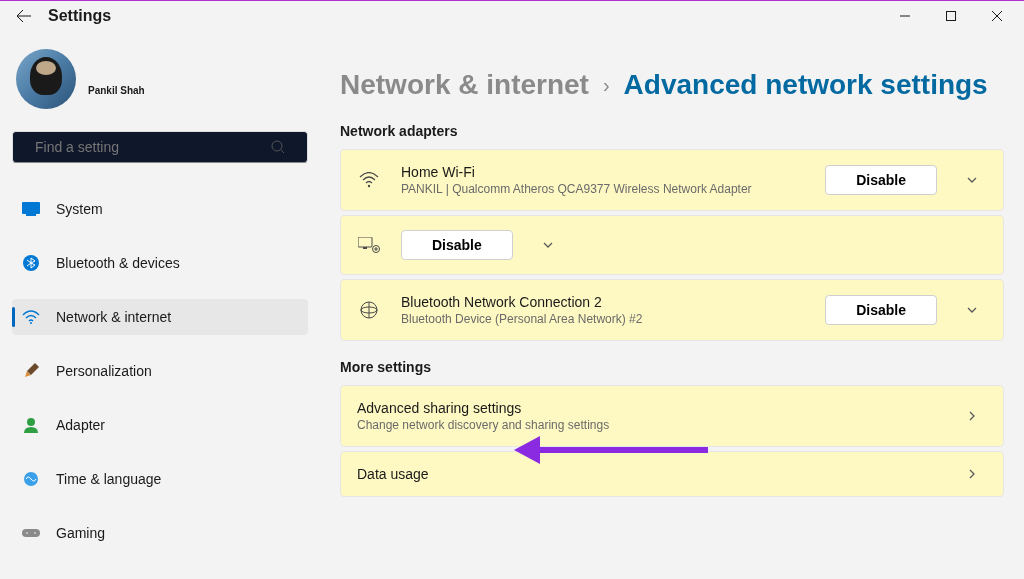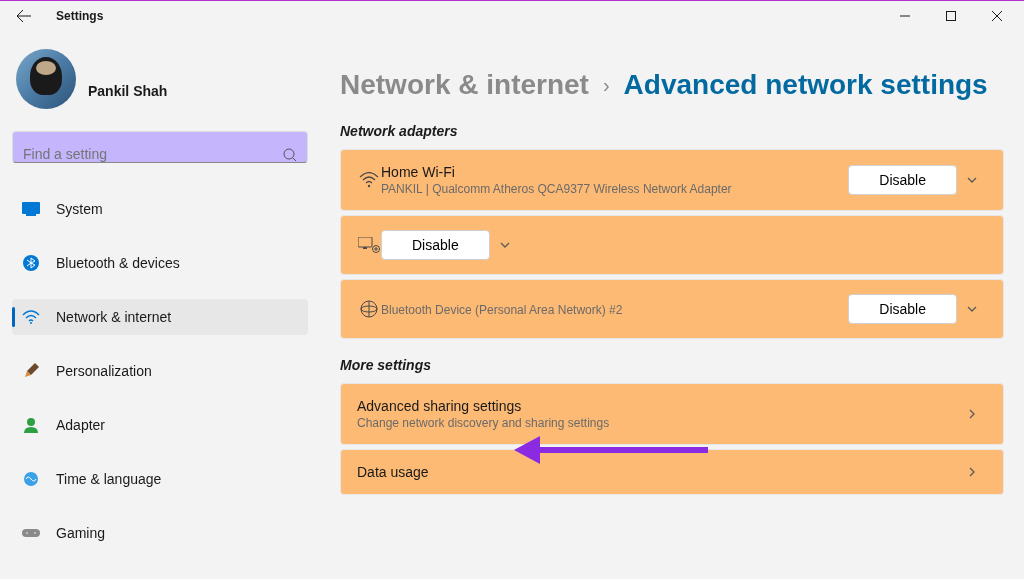--- a/index.html
+++ b/index.html
@@ -1,49 +1,49 @@
 <!DOCTYPE html>
 <html><head>
 <meta charset="utf-8">
 <style>
 * { margin: 0; padding: 0; box-sizing: border-box; font-family: "Segoe UI", -apple-system, sans-serif; }
 body { width: 1024px; height: 579px; background: #f3f3f3; overflow: hidden; position: relative; border-top: 1px solid #b030d0; }
 .titlebar { height: 30px; display: flex; align-items: center; padding: 0 4px; }
 .back-btn { width: 40px; height: 30px; display: flex; align-items: center; justify-content: center; cursor: pointer; border-radius: 4px; }
-.title { font-size: 12px; margin-left: 12px; color: #1a1a1a; font-weight: 600; }
+.title { font-size: 16px; margin-left: 4px; color: #1a1a1a; font-weight: 600; }
 .window-controls { margin-left: auto; display: flex; }
 .win-btn { width: 46px; height: 30px; display: flex; align-items: center; justify-content: center; cursor: pointer; }
 .layout { display: flex; height: calc(100% - 30px); }
 .sidebar { width: 320px; padding: 18px 12px 0 12px; }
 .profile { display: flex; align-items: center; gap: 12px; margin-bottom: 22px; padding-left: 4px; }
 .avatar { width: 60px; height: 60px; border-radius: 50%; background: linear-gradient(135deg, #7aa6c9 0%, #4a7ba5 50%, #2d5378 100%); position: relative; overflow: hidden; }
 .avatar::before { content: ""; position: absolute; top: 8px; left: 14px; width: 32px; height: 38px; background: #1a1a1a; border-radius: 50% 50% 40% 40%; }
 .avatar::after { content: ""; position: absolute; top: 12px; left: 20px; width: 20px; height: 14px; background: #bfa78a; border-radius: 50%; }
-.username { font-size: 14px; font-weight: 600; color: #1a1a1a; margin-top: 23px; }
-.search-row { display: flex; align-items: flex-end; background: #c4b5fd; border: 1px solid #ddd; border-bottom: 1px solid #888; border-radius: 4px; padding: 0 10px; height: 32px; margin-bottom: 28px; }
+.username { font-size: 10px; font-weight: 600; color: #1a1a1a; margin-top: 23px; }
+.search-row { display: flex; align-items: center; background: #0f172a; border: 1px solid #ddd; border-bottom: 1px solid #888; border-radius: 4px; padding: 0 22px; height: 32px; margin-bottom: 28px; }
 .search-row input { border: none; outline: none; flex: 1; font-size: 14px; background: transparent; color: #666; }
 .search-row .sicon { color: #555; }
 .nav { display: flex; flex-direction: column; gap: 18px; }
 .nav-item { display: flex; align-items: center; gap: 16px; height: 36px; padding: 0 10px; border-radius: 4px; cursor: pointer; font-size: 14px; color: #1a1a1a; position: relative; }
 .nav-item.active { background: #e7e7e7; }
 .nav-item.active::before { content: ""; position: absolute; left: 0; top: 8px; bottom: 8px; width: 3px; background: #0067c0; border-radius: 3px; }
 .nav-icon { width: 18px; height: 18px; display: flex; align-items: center; justify-content: center; }
 .main { flex: 1; padding: 38px 20px 0 20px; overflow-y: auto; }
 .breadcrumb { display: flex; align-items: center; gap: 14px; margin-bottom: 22px; }
 .bc-parent { font-size: 28px; font-weight: 600; color: #8a8a8a; }
 .bc-sep { font-size: 20px; color: #8a8a8a; }
 .bc-current { font-size: 28px; font-weight: 600; color: #0369a1; }
-.section-title { font-size: 14px; font-weight: 600; color: #1a1a1a; margin-bottom: 10px; margin-top: 18px; font-style: italic; }
+.section-title { font-size: 14px; font-weight: 600; color: #1a1a1a; margin-bottom: 10px; margin-top: 18px; }
 .card-group { display: flex; flex-direction: column; gap: 4px; }
-.card { background: #fdba74; border: 1px solid #e6e6e6; border-radius: 4px; padding: 14px 16px; display: flex; align-items: center; cursor: pointer; }
+.card { background: #fef9c3; border: 1px solid #e6e6e6; border-radius: 4px; padding: 14px 16px; display: flex; align-items: center; gap: 20px; cursor: pointer; }
 .card-icon { width: 24px; display: flex; align-items: center; justify-content: center; color: #4a4a4a; }
 .card-body { flex: 1; }
 .card-title { font-size: 14px; color: #1a1a1a; }
 .card-sub { font-size: 12px; color: #6a6a6a; margin-top: 2px; }
-.card-btn { background: #fff; border: 1px solid #d0d0d0; border-radius: 4px; padding: 6px 30px; font-size: 14px; cursor: pointer; }
+.card-btn { background: #fff; border: 1px solid #d0d0d0; border-radius: 4px; padding: 6px 30px; font-size: 14px; cursor: pointer; font-weight: bold; }
 .chev { width: 30px; display: flex; align-items: center; justify-content: center; color: #5a5a5a; }
 .arrow-annotation { position: absolute; top: 446px; left: 538px; pointer-events: none; }
 .arrow-shaft { width: 170px; height: 6px; background: #8a2be2; position: relative; }
 .arrow-head { position: absolute; left: -24px; top: -11px; width: 0; height: 0; border-right: 26px solid #8a2be2; border-top: 14px solid transparent; border-bottom: 14px solid transparent; }
 svg { display: block; }
 </style>
 </head>
 <body>
 
 <div class="titlebar">
@@ -209,20 +209,21 @@
       </div>
       <div class="card">
         <span class="card-icon">
             <svg width="20" height="18" viewBox="0 0 20 18">
               <circle cx="10" cy="9" r="8" stroke="#4a4a4a" fill="none"></circle>
               <ellipse cx="10" cy="9" rx="8" ry="3" stroke="#4a4a4a" fill="none"></ellipse>
               <path d="M10 1v16" stroke="#4a4a4a"></path>
             </svg>
           </span>
         <div class="card-body">
+          <div class="card-title">Bluetooth Network Connection 2</div>
           <div class="card-sub">Bluetooth Device (Personal Area Network) #2</div>
         </div>
         <button class="card-btn">Disable</button>
         <span class="chev">
             <svg width="12" height="12" viewBox="0 0 12 12">
               <path d="M2 4l4 4 4-4" stroke="#5a5a5a" fill="none" stroke-width="1.3"></path>
             </svg>
           </span>
       </div>
     </div>

